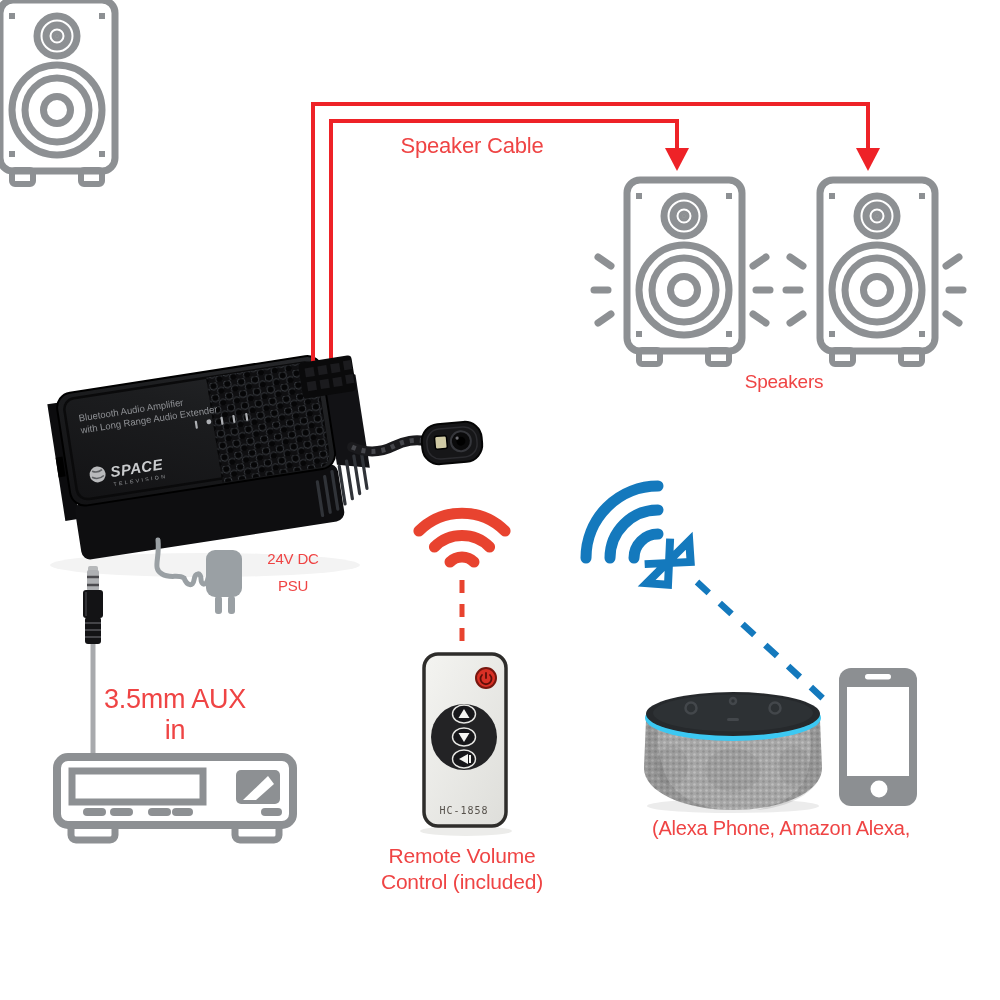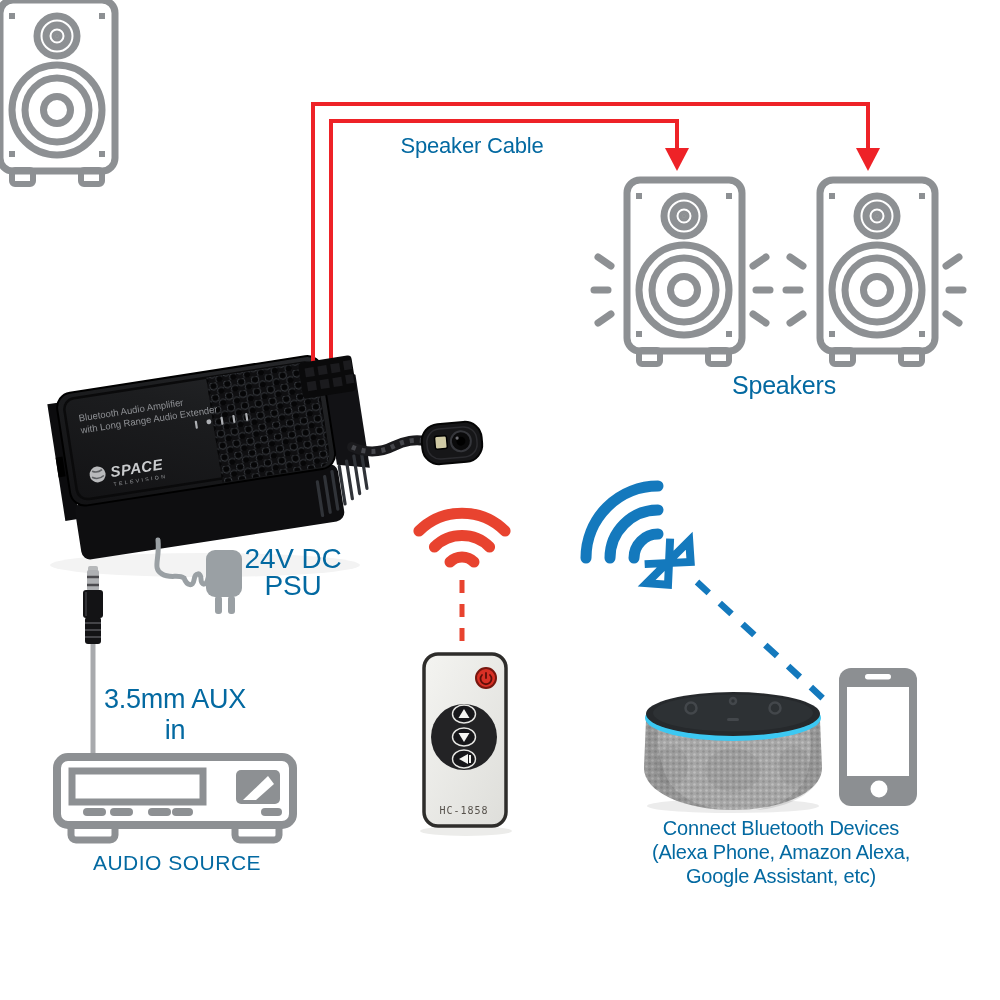--- a/index.html
+++ b/index.html
@@ -1,19 +1,19 @@
 <!DOCTYPE html>
 <html><head>
 <meta charset="utf-8">
 <style>
   html,body{margin:0;padding:0;background:#ffffff;}
   #stage{position:relative;width:1000px;height:1000px;background:#ffffff;overflow:hidden;
          font-family:"Liberation Sans",sans-serif;}
   svg{position:absolute;left:0;top:0;}
-  .lbl{position:absolute;color:#0369a1;text-align:center;font-weight:400;letter-spacing:-0.2px;}
+  .lbl{position:absolute;color:#ef4444;text-align:center;font-weight:400;letter-spacing:-0.2px;}
   .lbl div{white-space:nowrap;}
 </style>
 </head>
 <body>
 <div id="stage">
 
 <svg width="1000" height="1000" viewBox="0 0 1000 1000">
   <defs>
     <pattern id="honey" width="14" height="12" patternUnits="userSpaceOnUse">
       <circle cx="4" cy="3.5" r="3.8" fill="#060607" stroke="#3a3d42" stroke-width="1"></circle>
@@ -234,34 +234,35 @@
   <g>
     <rect x="839" y="668" width="78" height="138" rx="12" fill="#8c8f92"></rect>
     <rect x="847" y="687" width="62" height="89" fill="#ffffff"></rect>
     <rect x="865" y="674" width="26" height="5.5" rx="2.7" fill="#ffffff"></rect>
     <circle cx="879" cy="789" r="8.5" fill="#ffffff"></circle>
   </g>
 </svg>
 
 <div class="lbl" style="left:377px;top:133px;width:190px;font-size:22px;">Speaker Cable</div>
 
-<div class="lbl" style="left:702px;top:371px;width:164px;font-size:25px;">Speakers</div>
+<div class="lbl" style="left:702px;top:371px;width:164px;font-size:19px;">Speakers</div>
 
 <div class="lbl" style="left:372px;top:352px;width:170px;font-size:21px;line-height:25px;">
 </div>
 
-<div class="lbl" style="left:238px;top:545px;width:110px;font-size:28px;line-height:27px;">
+<div class="lbl" style="left:238px;top:545px;width:110px;font-size:15px;line-height:27px;">
   <div>24V DC</div>
   <div>PSU</div>
 </div>
 
 <div class="lbl" style="left:95px;top:684px;width:160px;font-size:27px;">3.5mm AUX in</div>
 
-<div class="lbl" style="left:67px;top:851px;width:220px;font-size:21px;letter-spacing:0.5px;">AUDIO SOURCE</div>
-
+
+<div class="lbl" style="left:342px;top:843px;width:240px;font-size:21px;line-height:26px;">
+  <div>Remote Volume</div>
+  <div>Control (included)</div>
+</div>
 
 <div class="lbl" style="left:631px;top:816px;width:300px;font-size:20px;line-height:24px;">
-  <div>Connect Bluetooth Devices</div>
   <div>(Alexa Phone, Amazon Alexa,</div>
-  <div>Google Assistant, etc)</div>
 </div>
 
 </div>
 
 </body></html>

